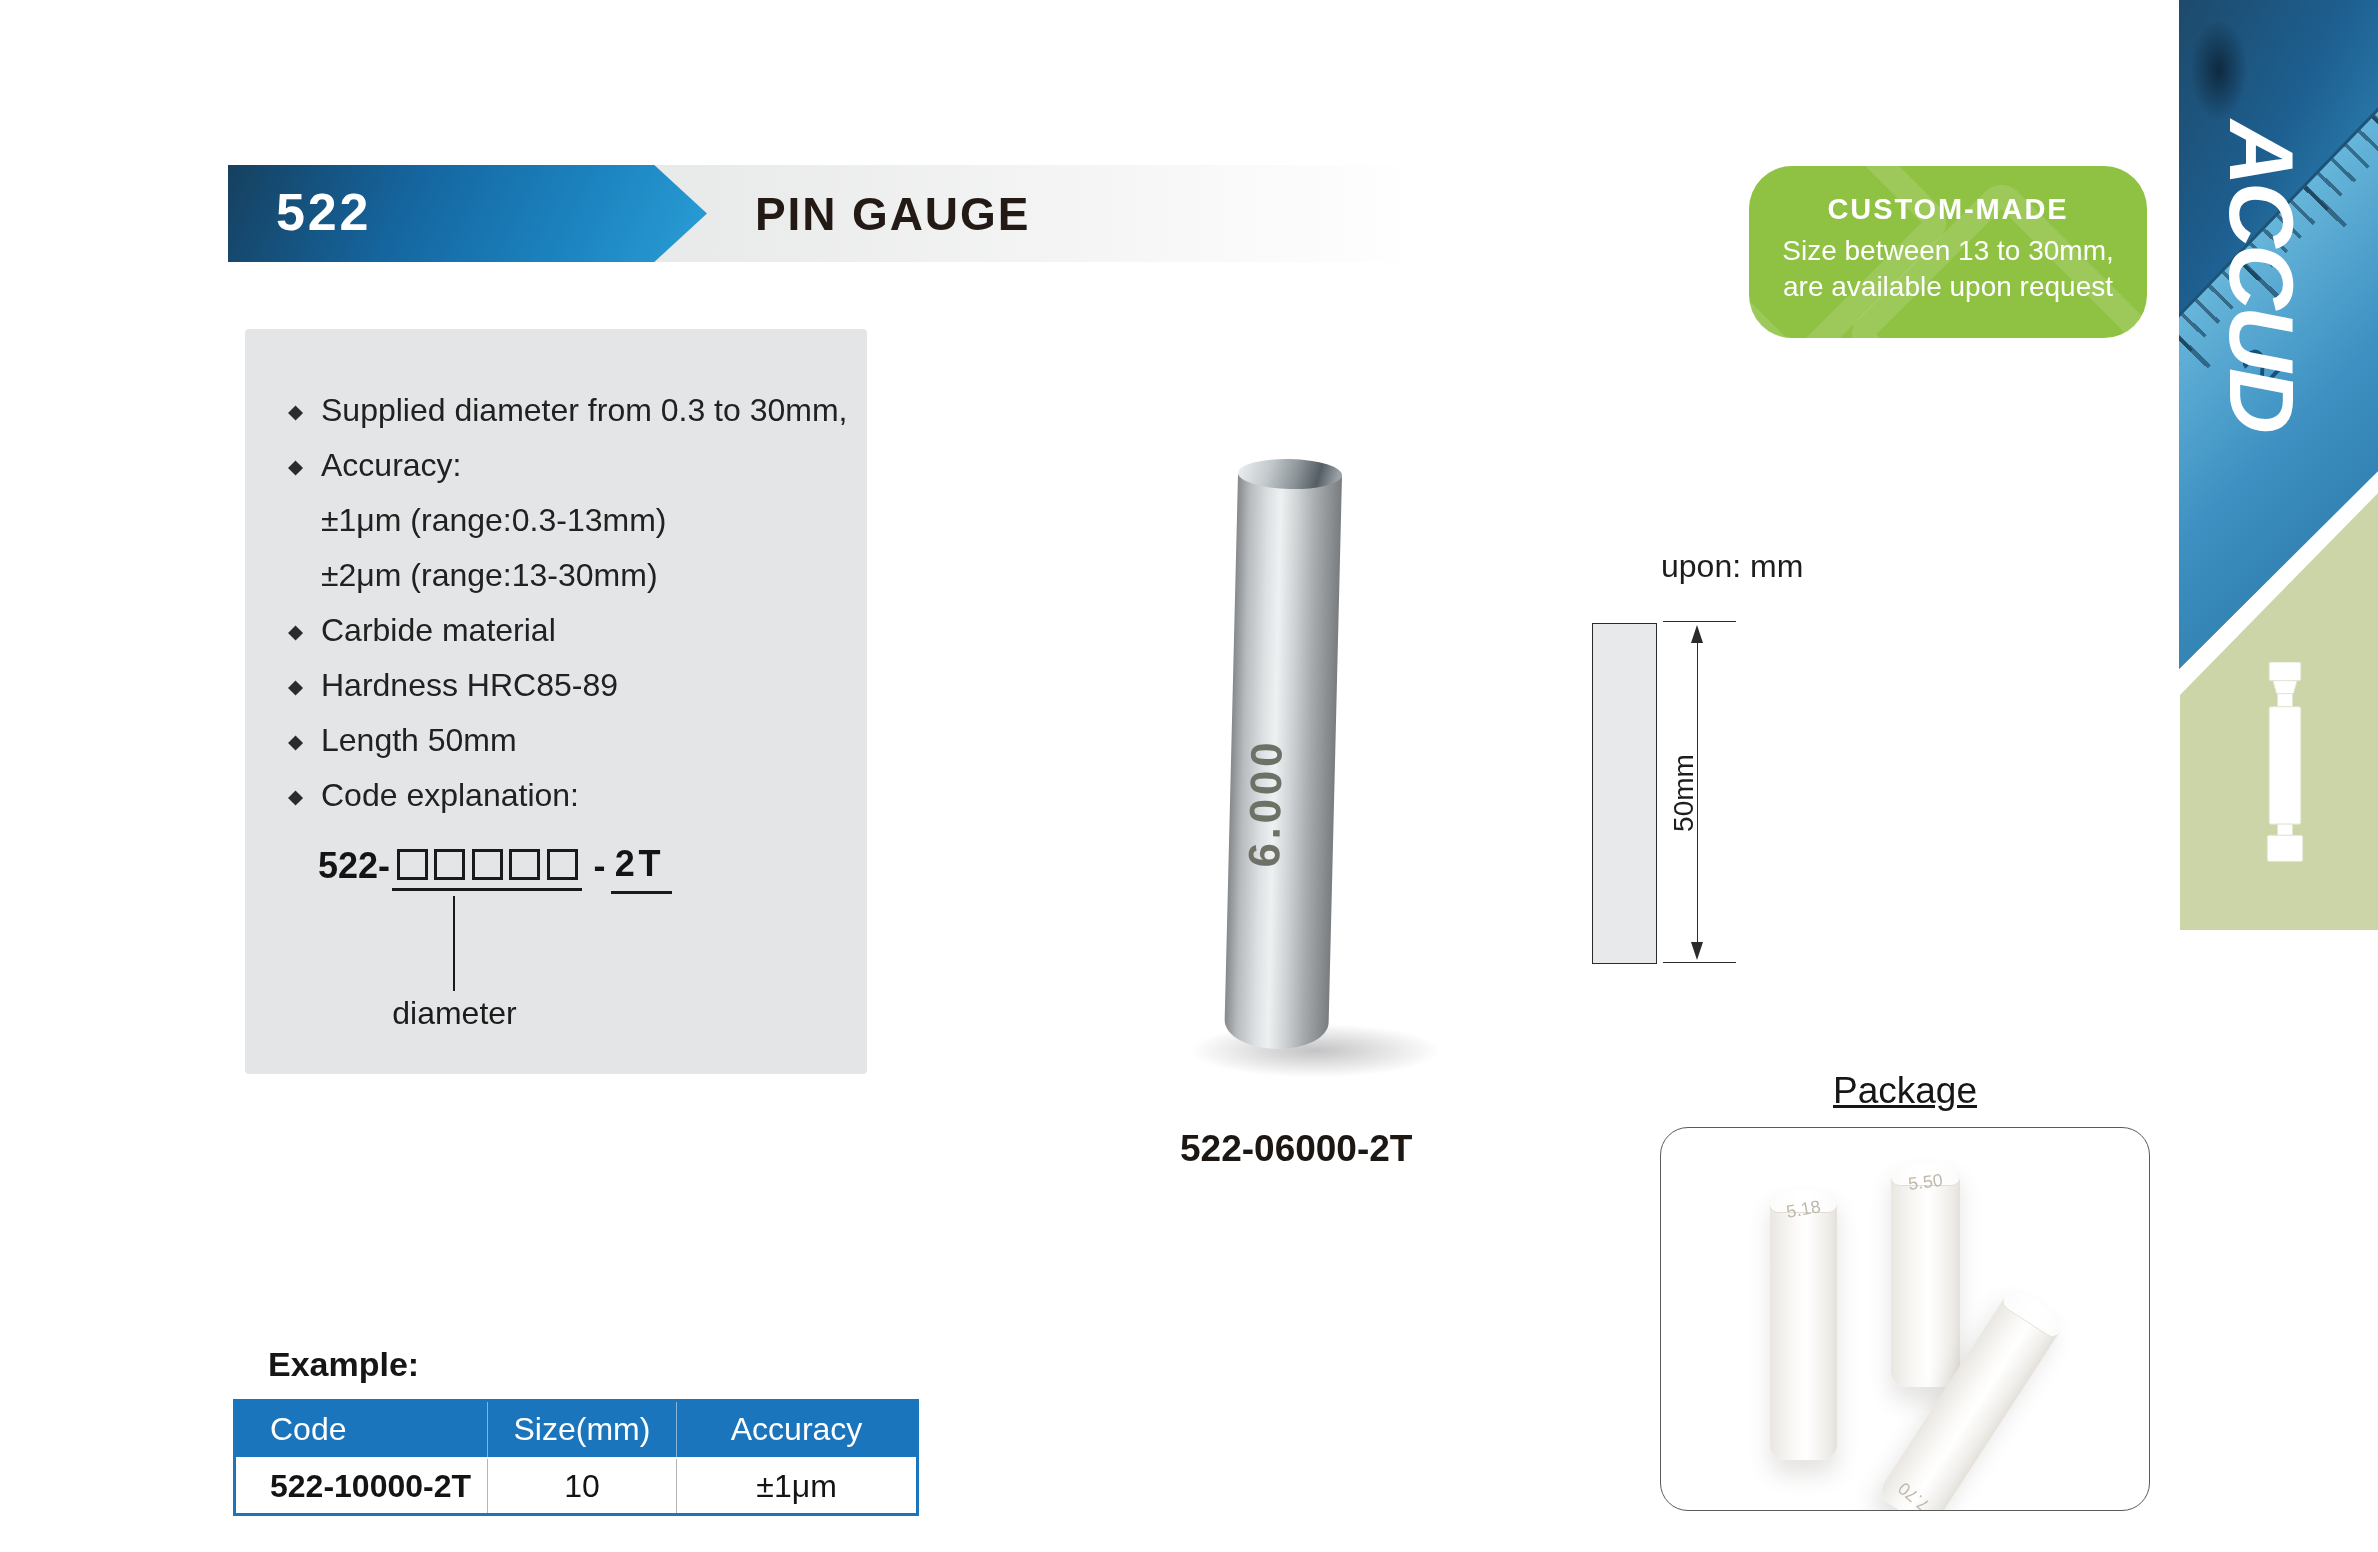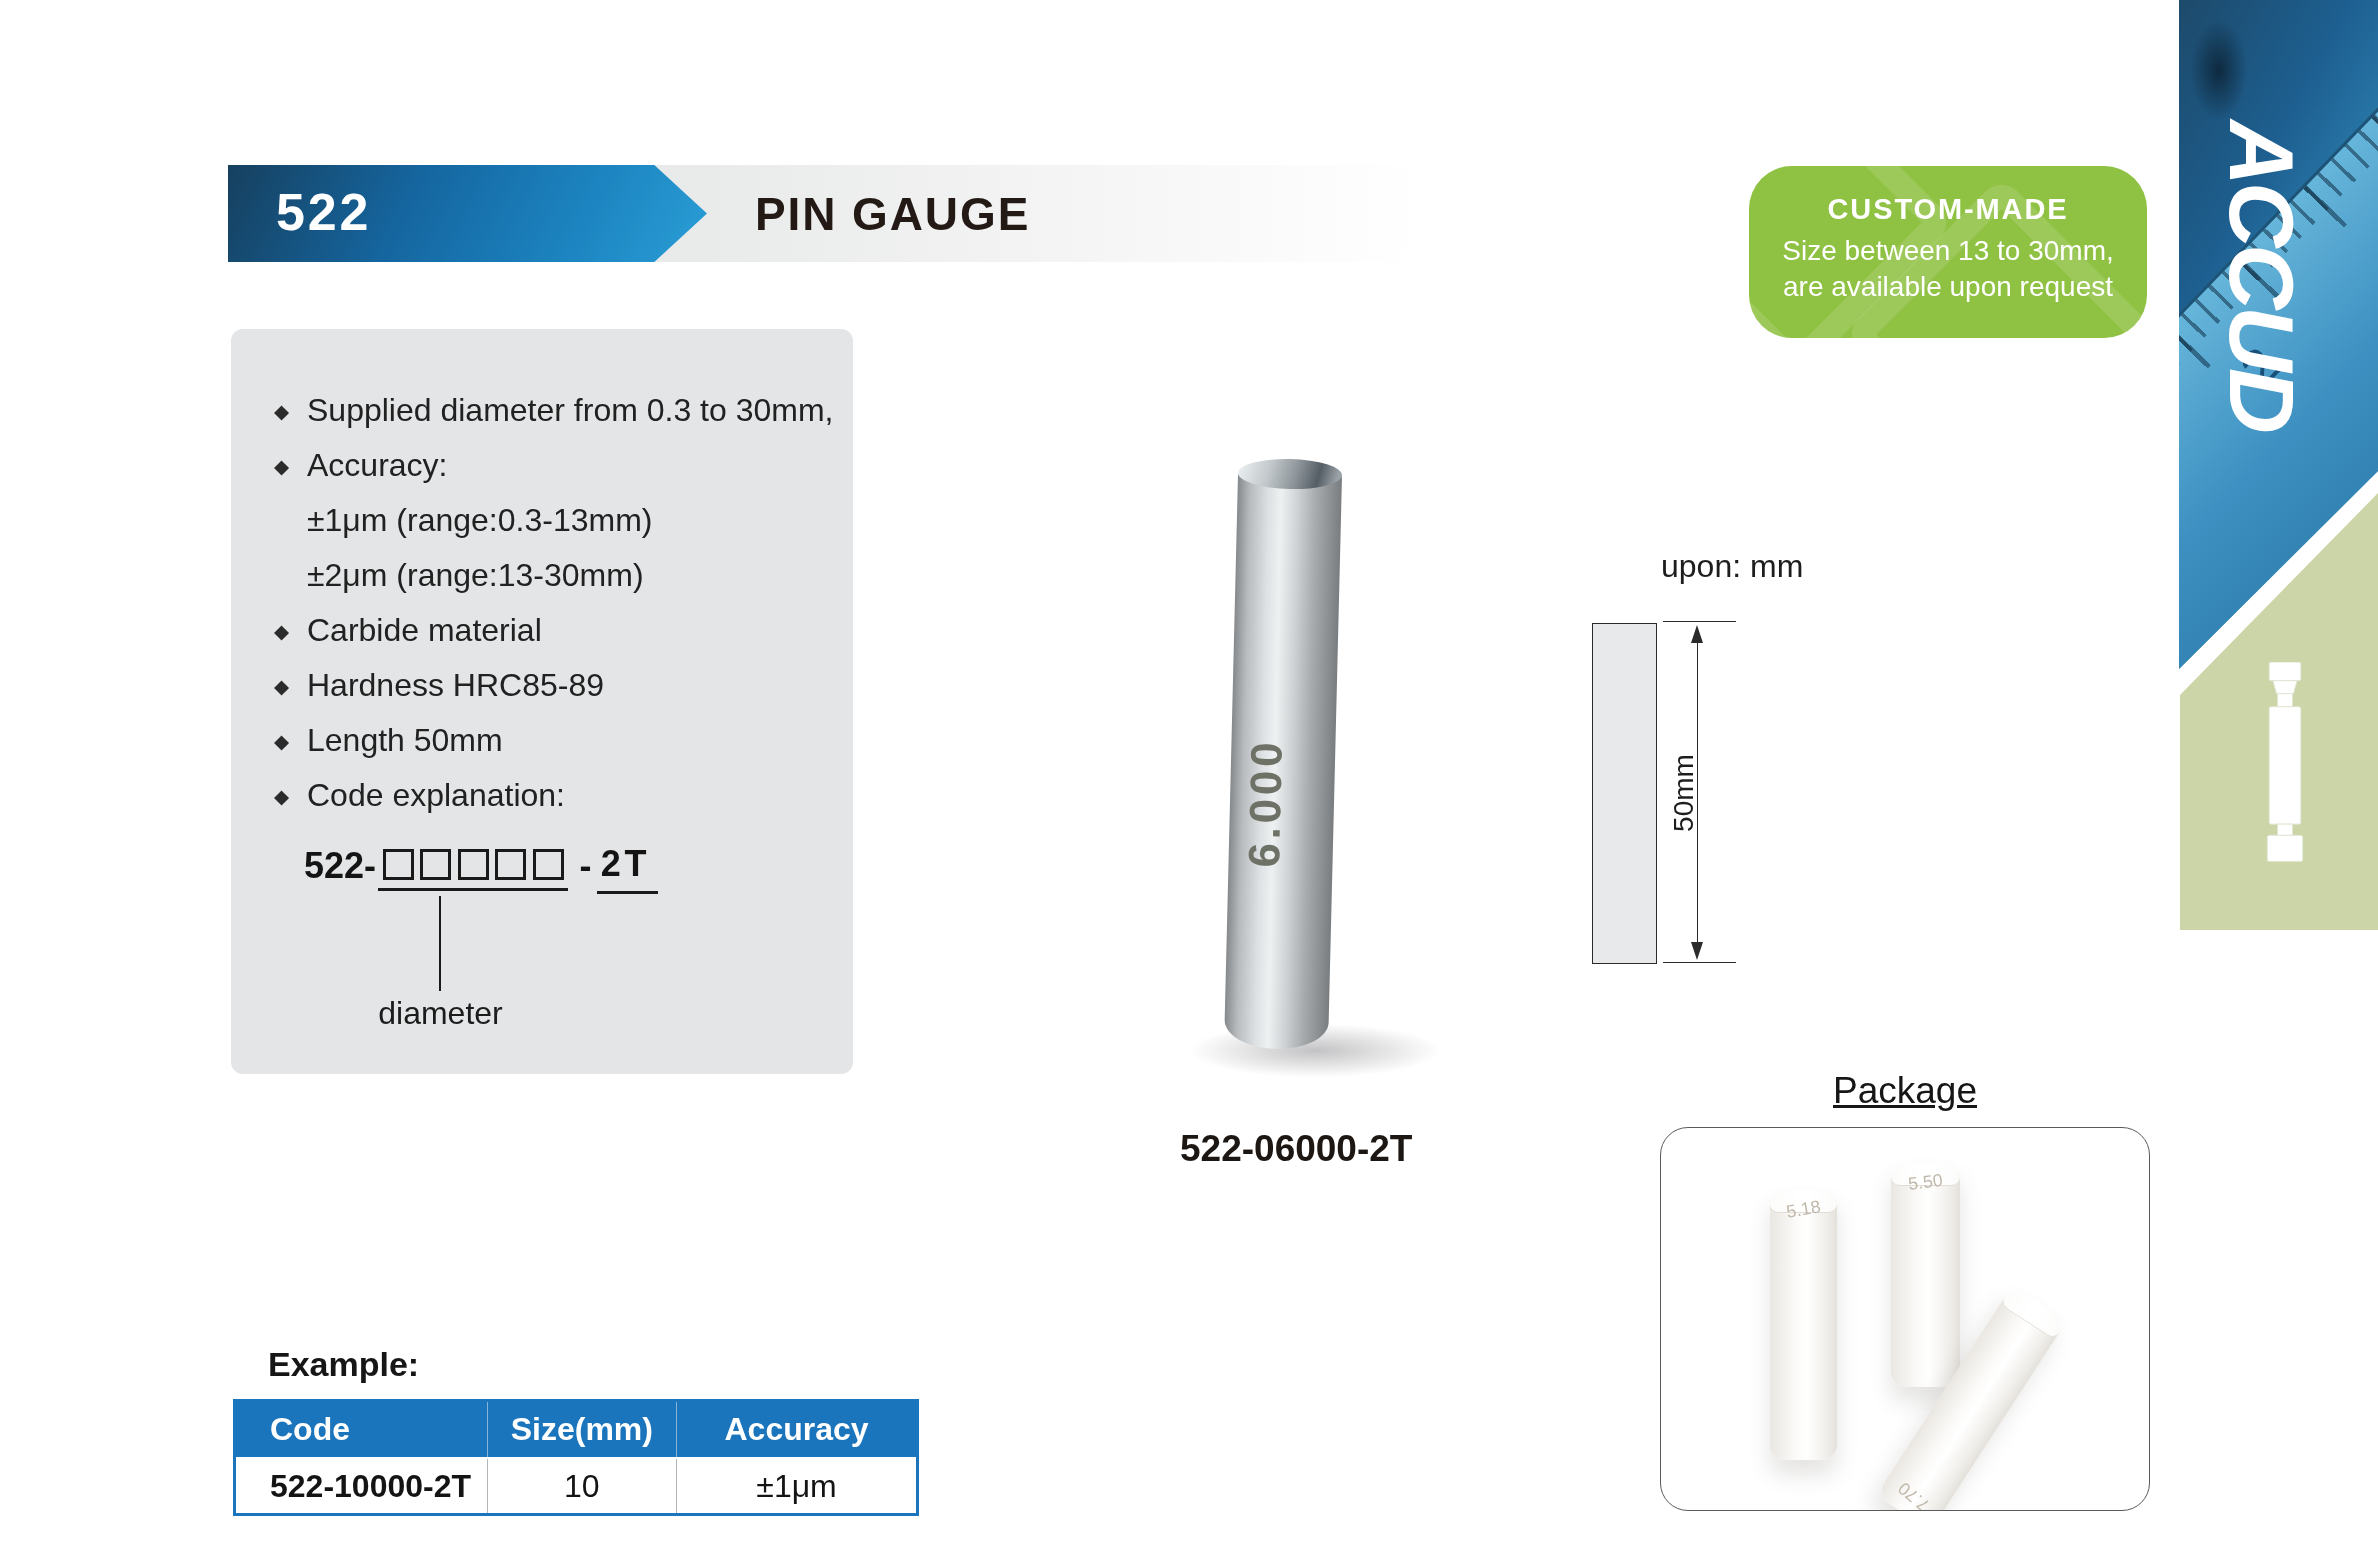--- a/index.html
+++ b/index.html
@@ -23,22 +23,22 @@
   .badge .pat{position:absolute;border:24px solid rgba(255,255,255,.13);width:177px;height:177px;
     transform:rotate(45deg);border-radius:22.4px;}
   .badge .pat.p1{left:-65px;top:-56px;}
   .badge .pat.p2{left:140px;top:56px;}
   .badge-title{position:relative;margin-top:27px;font-size:29px;font-weight:bold;
     letter-spacing:1.9px;color:#ffffff;}
   .badge-line{position:relative;font-size:28px;color:#ffffff;line-height:36px;}
   .badge-line.first{margin-top:6.5px;}
 
   
-  .features{position:absolute;left:231px;top:329px;width:622px;height:745px;
-    background:#e4e5e6;border-radius:12px;}
+  .features{position:absolute;left:245px;top:329px;width:622px;height:745px;
+    background:#e4e5e6;border-radius:4px;}
   .features ul{list-style:none;margin:0;padding:54px 0 0 0;}
   .features li{position:relative;padding-left:76px;font-size:32px;color:#212121;
     height:55px;line-height:55px;white-space:nowrap;}
   .features li.b::before{content:"◆";position:absolute;left:43px;top:0.9px;font-size:19.6px;color:#2b2b2b;}
   .code-line{position:absolute;left:73px;top:516px;display:flex;align-items:flex-start;
     font-size:36px;font-weight:900;color:#141414;}
   .code-prefix{line-height:41px;}
   .code-boxes{display:flex;gap:6.5px;margin:0 1.9px;padding:3.7px 4.7px 8.4px 4.7px;border-bottom:3.7px solid #1a1a1a;}
   .code-boxes i{display:block;width:25px;height:25px;border:3.7px solid #1a1a1a;background:transparent;}
   .code-dash{line-height:41px;margin:0 5.6px 0 9.3px;}
@@ -89,21 +89,21 @@
   .tube.t1 .size-mark{transform:rotate(-10deg);}
   .tube.t2{left:230px;top:35px;width:69px;height:224px;}
   .tube.t2 .size-mark{transform:rotate(-7deg);}
   .tube.t3{left:278px;top:155px;width:65px;height:250px;transform:rotate(33deg);}
   .tube.t3 .size-mark{position:absolute;bottom:9.3px;left:0;right:0;margin:0;transform:rotate(187deg);}
 
   
   .example-label{position:absolute;left:268px;top:1345px;font-size:34px;font-weight:900;color:#161616;}
   table.example{position:absolute;left:233px;top:1399px;width:686px;border-collapse:collapse;
     border:3.7px solid #1b75bc;background:#fff;}
-  table.example th{background:#1b75bc;color:#fff;font-size:32px;font-weight:bold;height:53px;
+  table.example th{background:#1b75bc;color:#fff;font-size:32px;font-weight:normal;height:53px;
     border-left:1.9px solid #87b5da;text-align:center;}
   table.example th:first-child{border-left:none;text-align:left;padding-left:34px;}
   table.example thead tr{border-bottom:2.8px solid #ffffff;}
   table.example td{height:52px;font-size:32px;color:#141414;text-align:center;border-left:1.9px solid #b4b5b7;}
   table.example td:first-child{border-left:none;text-align:left;padding-left:34px;font-weight:900;}
 
   
   .strip-blue{position:absolute;left:2179px;top:0;width:199px;height:699px;
     clip-path:polygon(0 0,100% 0,100% 471px,0 669px);
     background:radial-gradient(closest-side at 20% 10%,rgba(4,14,24,.6),rgba(4,14,24,0) 72%),

